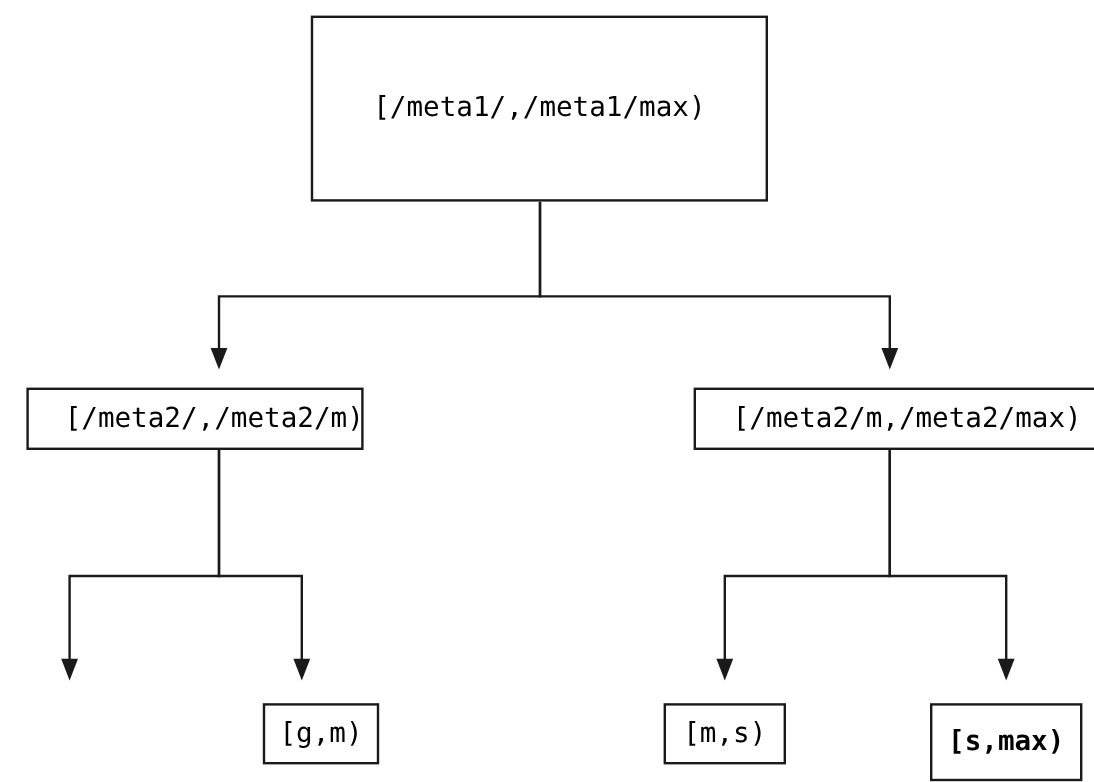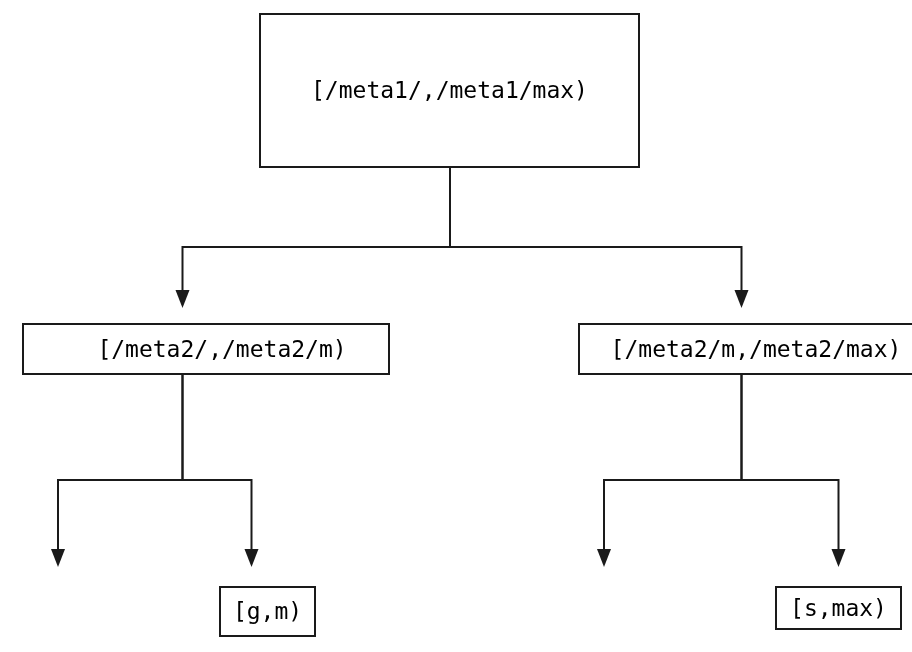--- a/index.html
+++ b/index.html
@@ -46,26 +46,26 @@
     background: var(--node-fill);
     color: var(--text);
     display: flex;
     align-items: center;
     justify-content: center;
     font-size: 23px;
     line-height: 1;
     white-space: nowrap;
   }
   .node-root        { left: 259px; top: 13px;  width: 381px; height: 155px; }
-  .node-left-child  { left: 22px;  top: 323px; width: 368px; height: 52px; padding-left: 32px;  }
+  .node-left-child  { left: 22px;  top: 323px; width: 281px; height: 52px; padding-left: 32px;  }
   .node-right-child { left: 578px; top: 323px; width: 356px; height: 52px;  }
   .node-leaf-ag     { left: 8px;   top: 586px; width: 100px; height: 51px;  }
   .node-leaf-gm     { left: 203px; top: 586px; width: 97px;  height: 51px; margin-left: 16px;  }
   .node-leaf-ms     { left: 553px; top: 586px; width: 102px; height: 51px;  }
-  .node-leaf-smax   { left: 775px; top: 586px; width: 127px; height: 44px;  }
+  .node-leaf-smax   { left: 775px; top: 586px; width: 127px; height: 65px; font-weight: bold;  }
 </style>
 </head>
 <body>
 
 <div class="canvas">
 
   <svg class="edges" viewBox="0 0 912 652" xmlns="http://www.w3.org/2000/svg">
 
     <g>
       <polyline points="450,168 450,247 182.5,247 182.5,291"></polyline>
@@ -108,18 +108,21 @@
 
   <div class="node node-right-child">
     <span>[/meta2/m,/meta2/max)</span>
   </div>
 
 
   <div class="node node-leaf-gm">
     <span>[g,m)</span>
   </div>
 
+  <div class="node node-leaf-ms">
+    <span>[m,s)</span>
+  </div>
 
   <div class="node node-leaf-smax">
     <span>[s,max)</span>
   </div>
 
 </div>
 
 </body></html>

